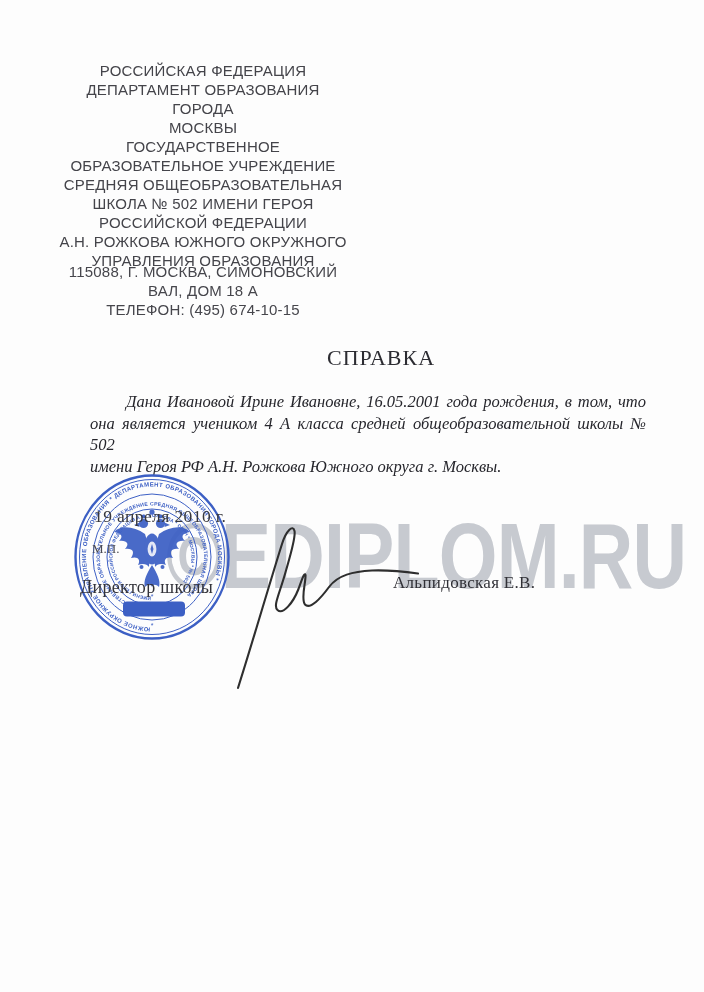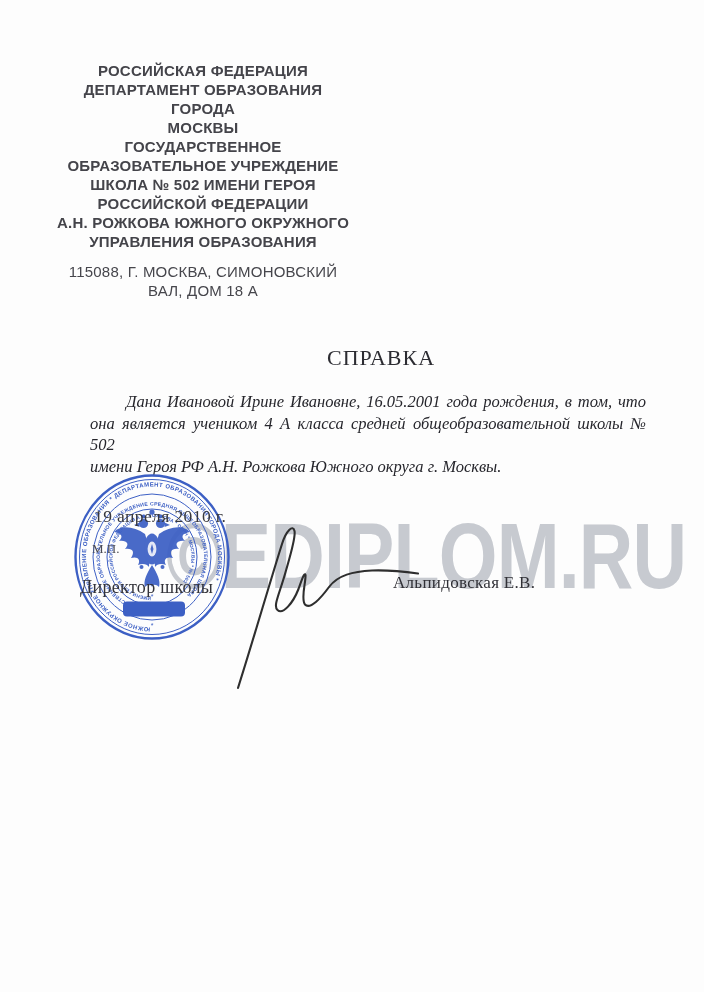--- a/index.html
+++ b/index.html
@@ -8,21 +8,21 @@
     width:704px;height:992px;
     background:#fdfdfd;
     overflow:hidden;
     font-family:"Liberation Sans", sans-serif;
   }
   
   .letterhead{
     position:absolute;left:55px;top:61px;width:296px;
     text-align:center;
     font-size:15px;line-height:19px;
-    color:#44444a;letter-spacing:.2px;font-weight:bold;
+    color:#44444a;letter-spacing:.2px;
   }
   .address{
     position:absolute;left:55px;top:262px;width:296px;
     text-align:center;
     font-size:15px;line-height:19px;
     color:#46464c;letter-spacing:.2px;
   }
   
   .doc-title{
     position:absolute;left:327px;top:345px;
@@ -77,29 +77,31 @@
 <body>
 
 <div class="page">
 
   <div class="letterhead">
     <div>РОССИЙСКАЯ ФЕДЕРАЦИЯ</div>
     <div>ДЕПАРТАМЕНТ ОБРАЗОВАНИЯ ГОРОДА</div>
     <div>МОСКВЫ</div>
     <div>ГОСУДАРСТВЕННОЕ</div>
     <div>ОБРАЗОВАТЕЛЬНОЕ УЧРЕЖДЕНИЕ</div>
+    <div>СРЕДНЯЯ ОБЩЕОБРАЗОВАТЕЛЬНАЯ</div>
     <div>ШКОЛА № 502 ИМЕНИ ГЕРОЯ</div>
     <div>РОССИЙСКОЙ ФЕДЕРАЦИИ</div>
     <div>А.Н. РОЖКОВА ЮЖНОГО ОКРУЖНОГО</div>
     <div>УПРАВЛЕНИЯ ОБРАЗОВАНИЯ</div>
   </div>
 
   <div class="address">
     <div>115088, Г. МОСКВА, СИМОНОВСКИЙ</div>
     <div>ВАЛ, ДОМ 18 А</div>
+    <div>ТЕЛЕФОН: (495) 674-10-15</div>
   </div>
 
   <div class="doc-title">СПРАВКА</div>
 
   <div class="body-text">
     <div class="body-line jst first">Дана Ивановой Ирине Ивановне, 16.05.2001 года рождения, в том, что</div>
     <div class="body-line jst">она является учеником 4 А класса средней общеобразовательной школы № 502</div>
     <div class="body-line last">имени Героя РФ А.Н. Рожкова Южного округа г. Москвы.</div>
   </div>
 

